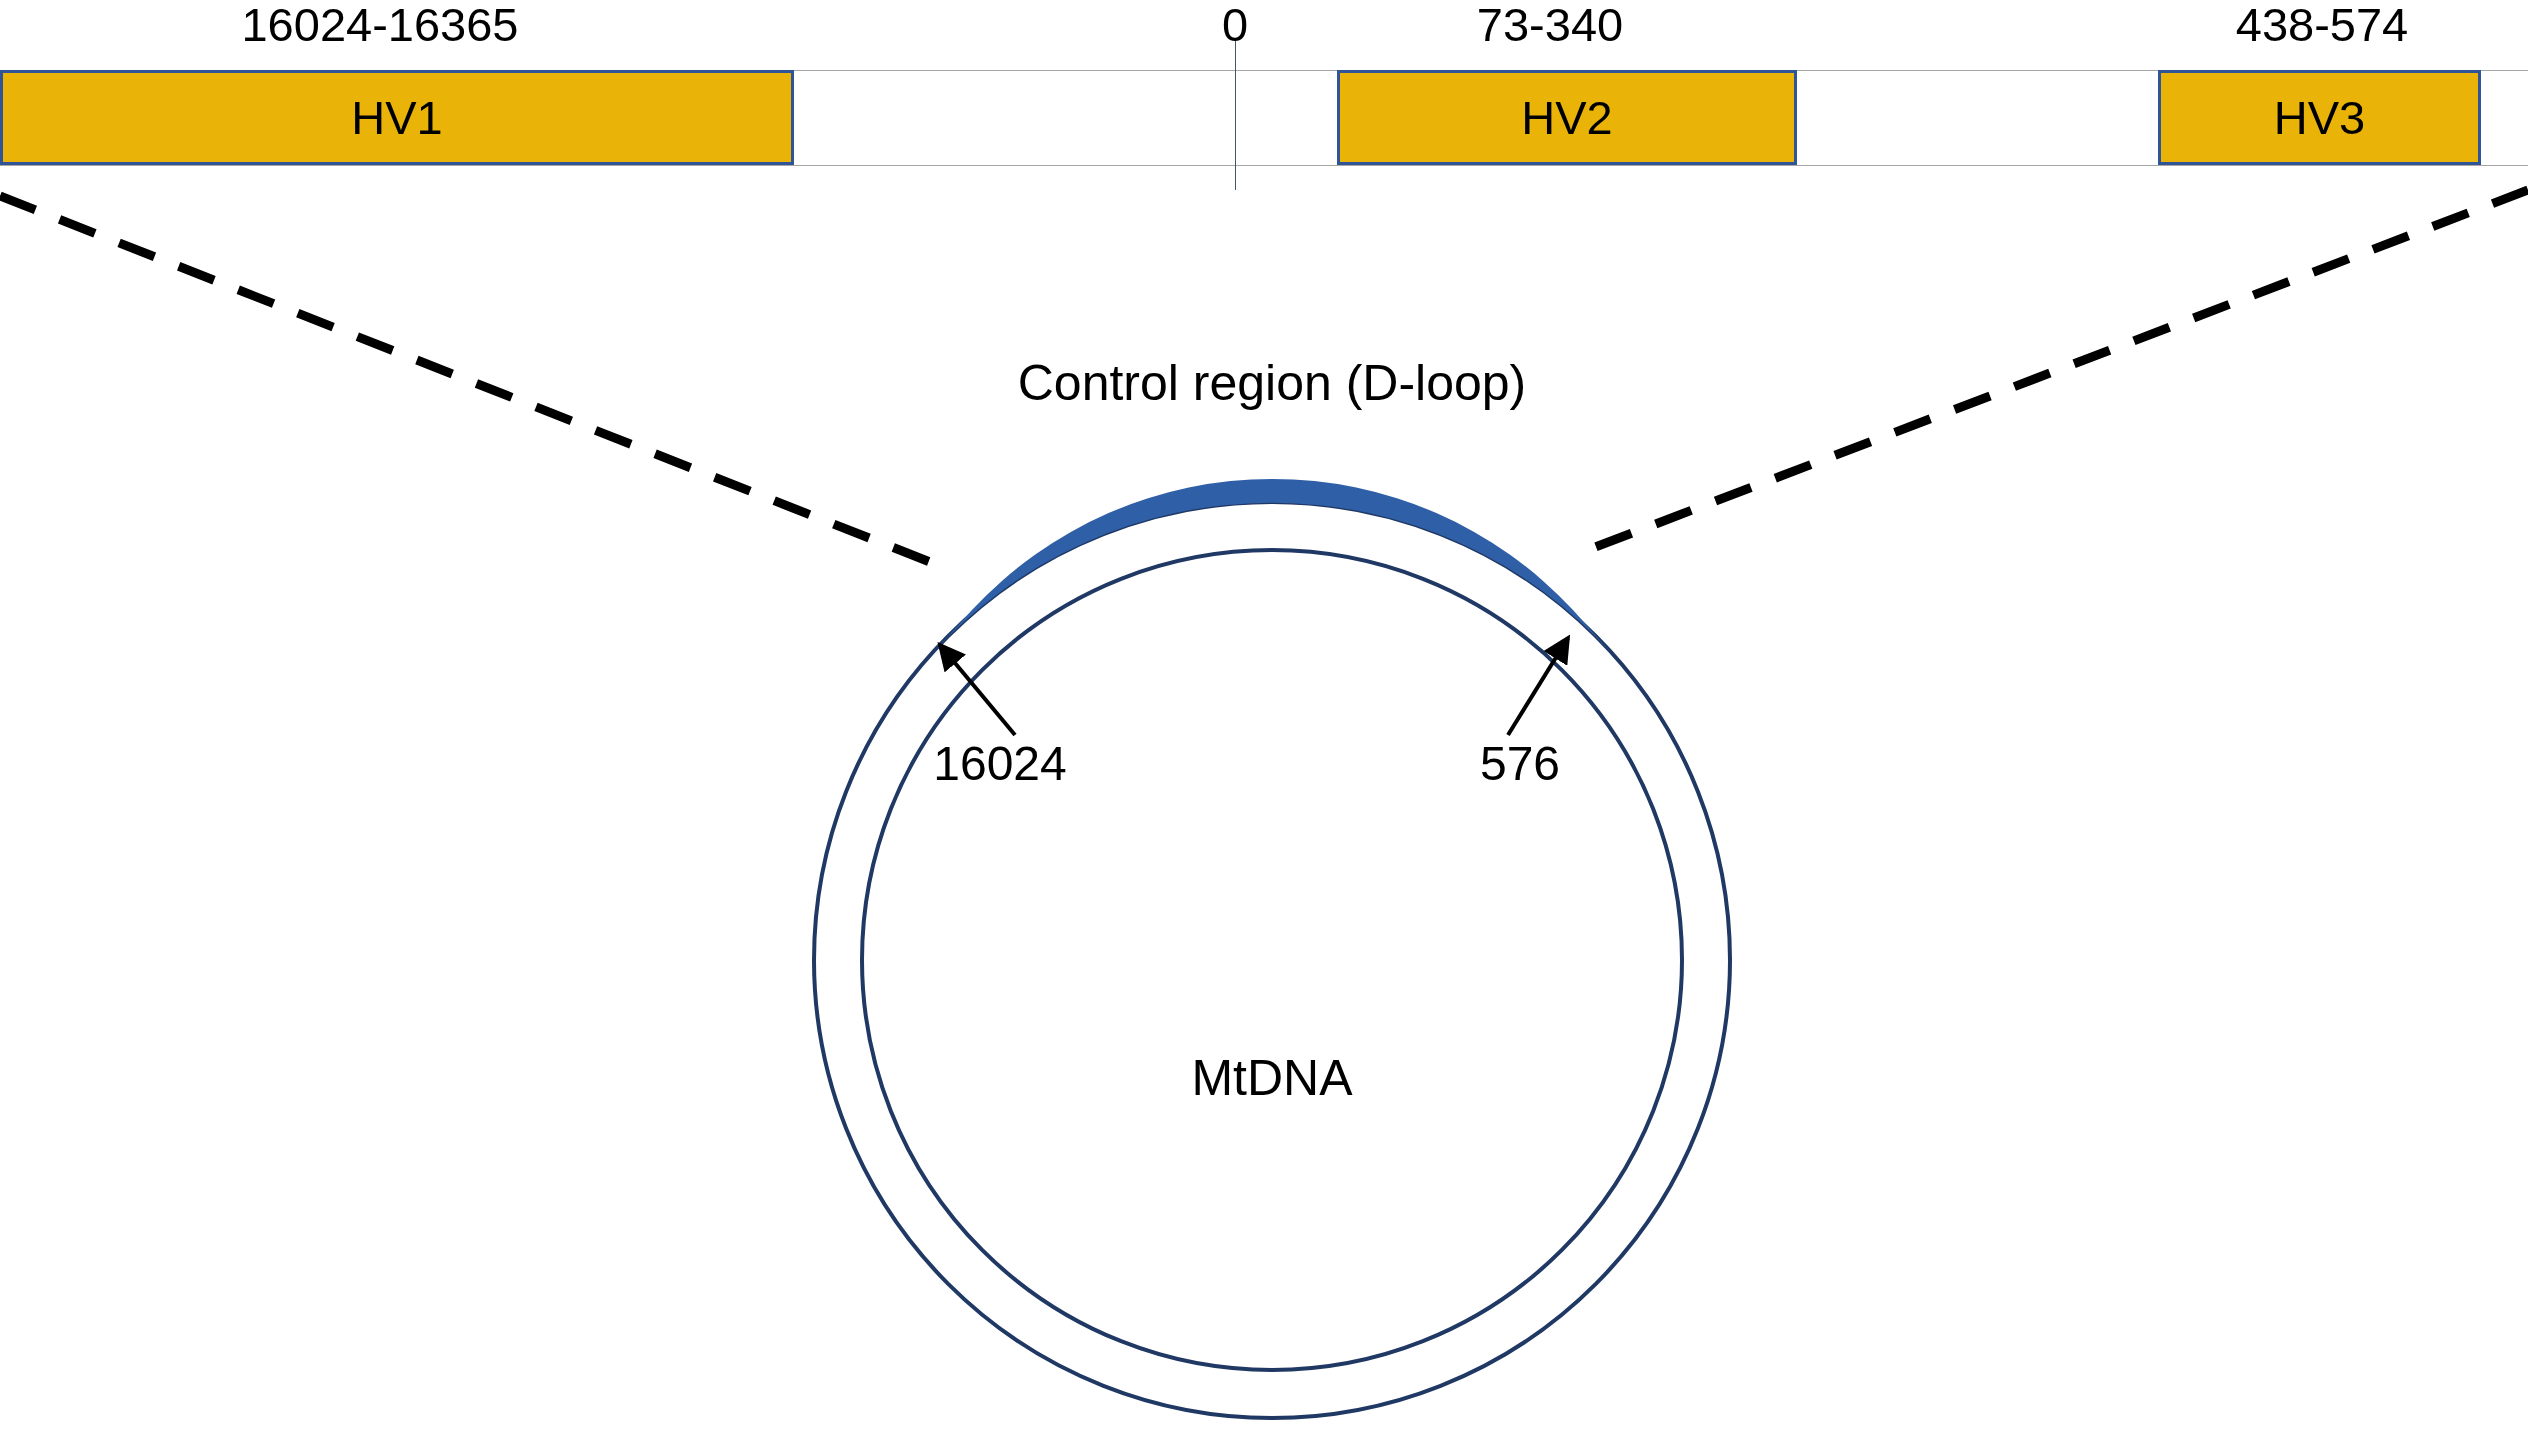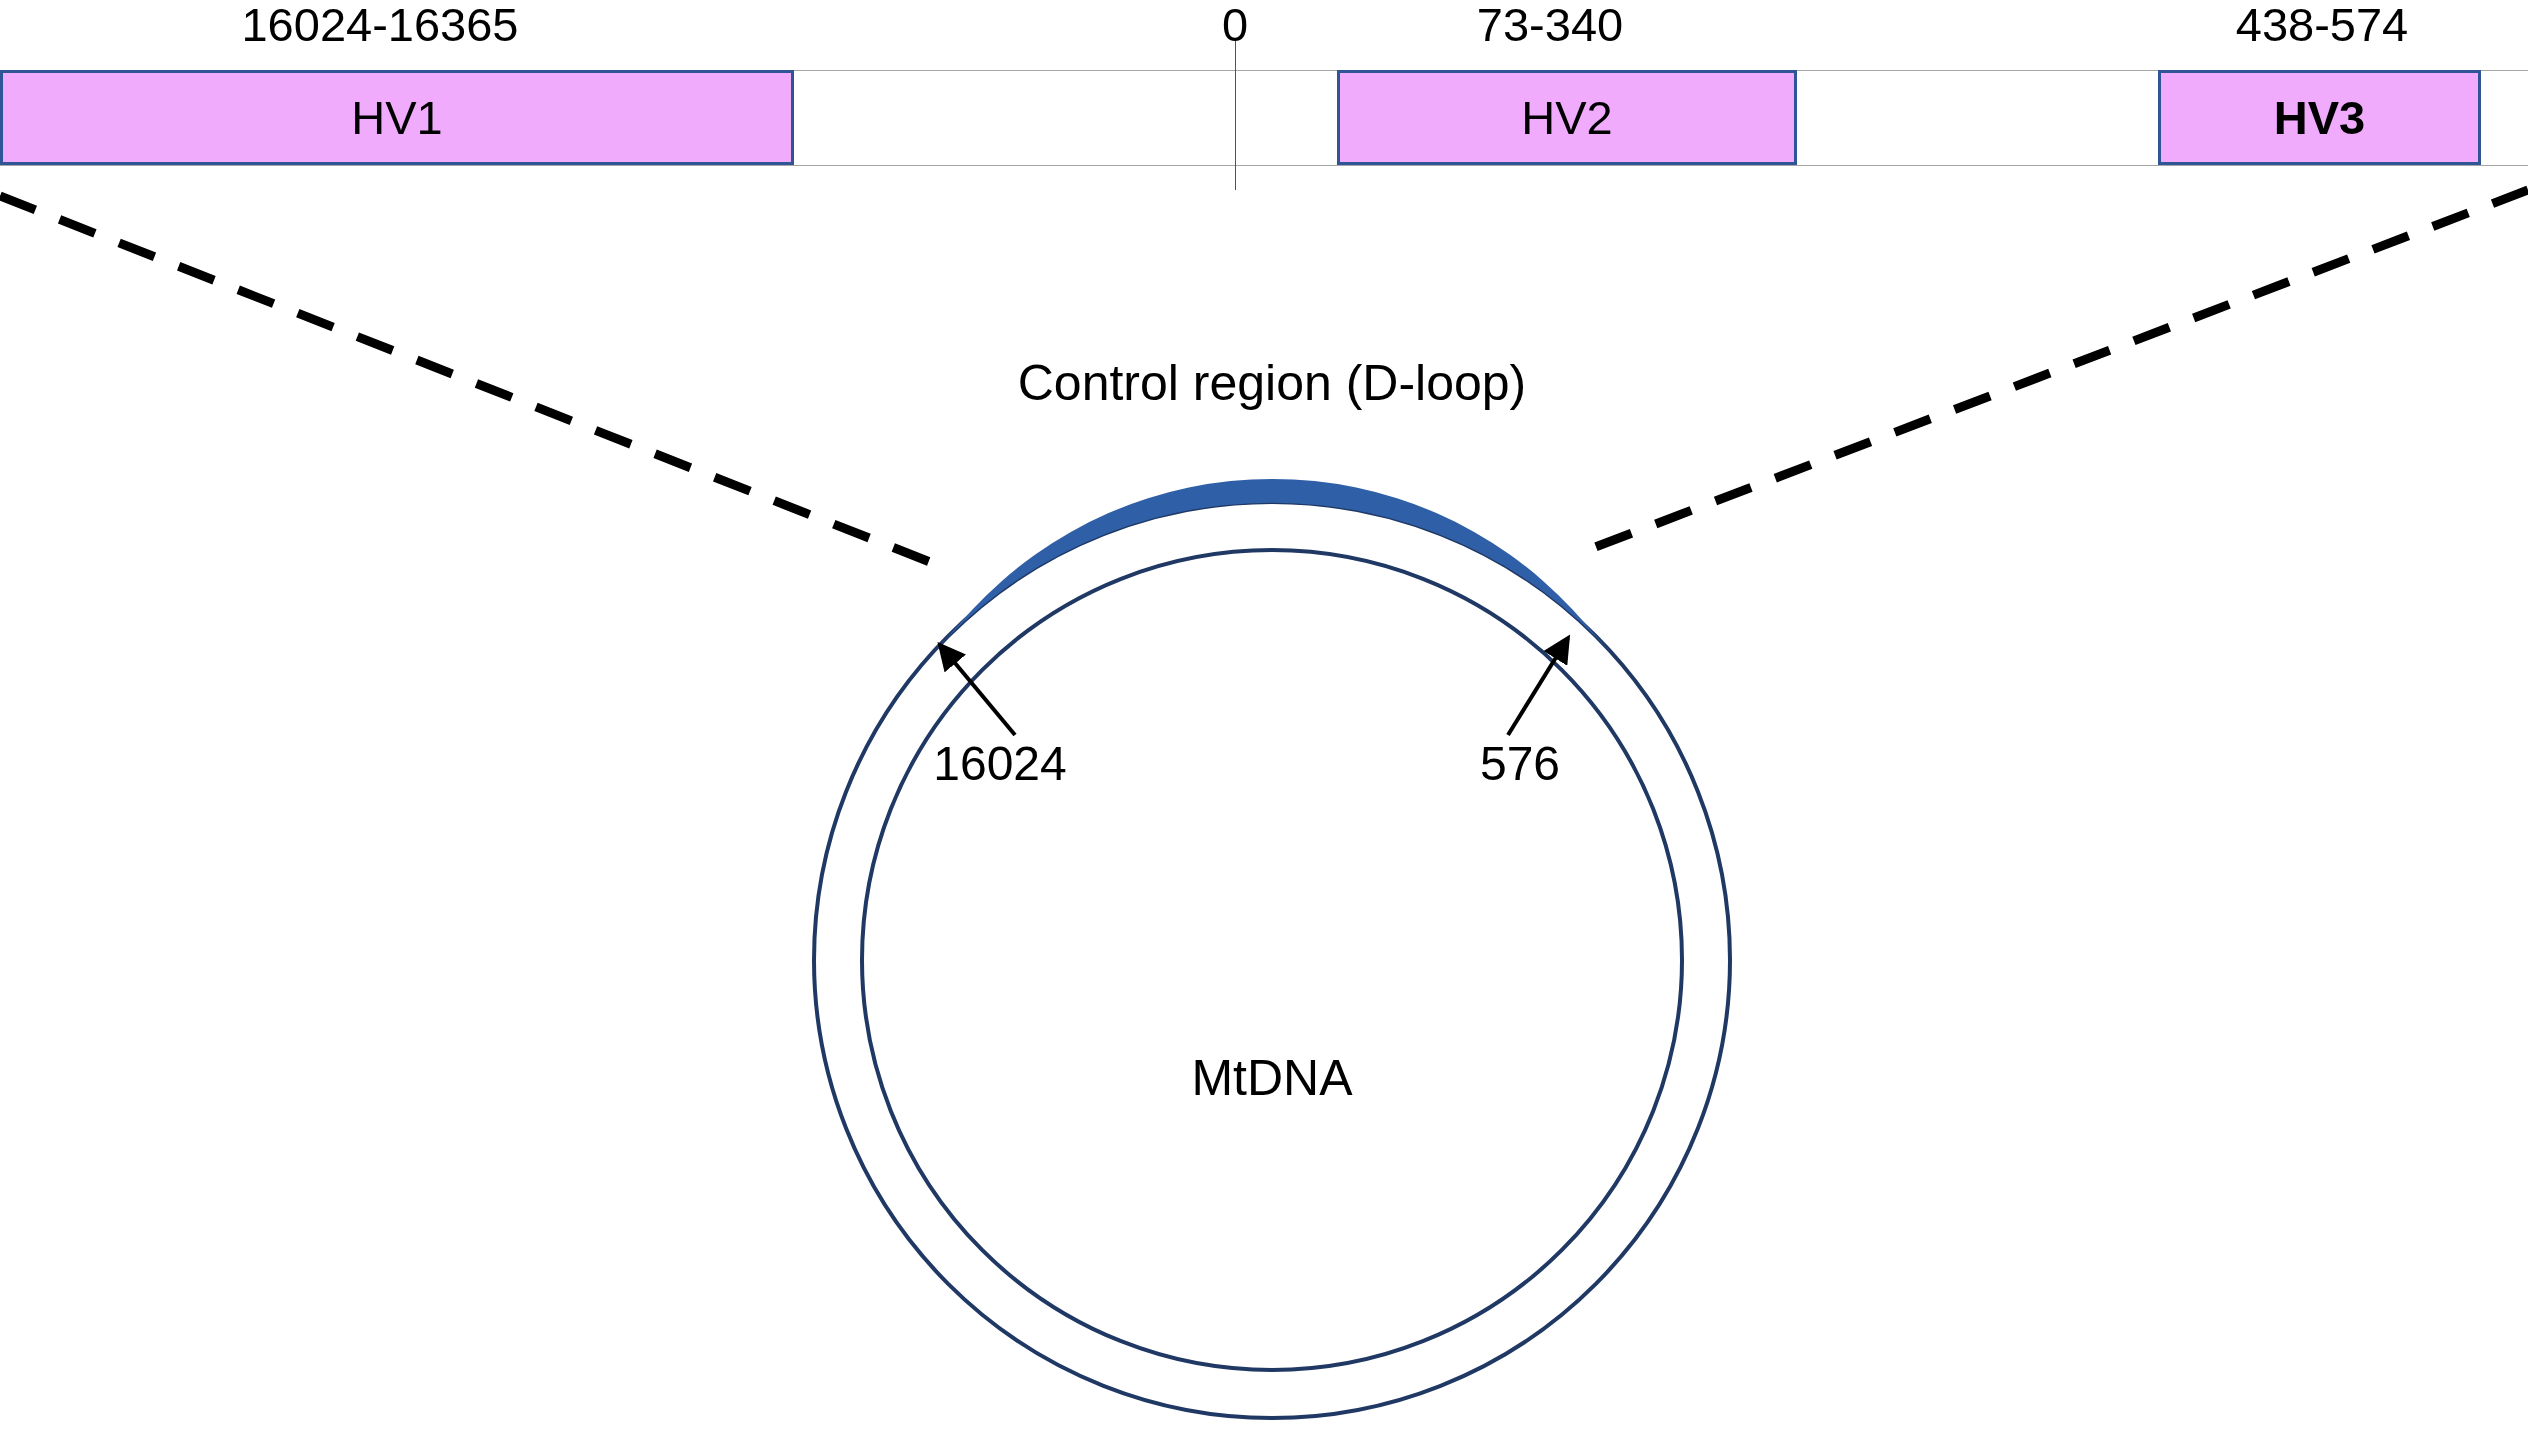--- a/index.html
+++ b/index.html
@@ -33,21 +33,21 @@
     line-height: 58px;
     color: #000000;
     white-space: nowrap;
     text-align: center;
     font-family: "Liberation Sans", sans-serif;
   }
   .hv-box {
     position: absolute;
     top: 70px;
     height: 95px;
-    background: #f0abfc;
+    background: #eab308;
     border: 3px solid #2f5597;
     box-sizing: border-box;
     display: flex;
     align-items: center;
     justify-content: center;
     font-size: 47px;
     color: #000000;
   }
   .rule-line {
     position: absolute;
@@ -94,21 +94,21 @@
     <div class="coord-label" style="left:1185px; width:100px;">0</div>
     <div class="coord-label" style="left:1350px; width:400px;">73-340</div>
     <div class="coord-label" style="left:2072px; width:500px;">438-574</div>
 
     <div class="hv-box" style="left:0px; width:794px;">
       <span>HV1</span>
     </div>
     <div class="hv-box" style="left:1337px; width:460px;">
       <span>HV2</span>
     </div>
-    <div class="hv-box" style="left:2158px; width:323px;font-weight:bold;">
+    <div class="hv-box" style="left:2158px; width:323px;">
       <span>HV3</span>
     </div>
   </div>
 
   <svg id="vector-layer" viewBox="0 0 2528 1440" xmlns="http://www.w3.org/2000/svg">
 
     <line x1="0" y1="196" x2="930" y2="562" stroke="#000000" stroke-width="9" stroke-dasharray="38 26"></line>
     <line x1="2528" y1="190" x2="1572" y2="556" stroke="#000000" stroke-width="9" stroke-dasharray="38 26"></line>
 
     <circle cx="1272" cy="960" r="458" fill="none" stroke="#1f3864" stroke-width="4"></circle>

